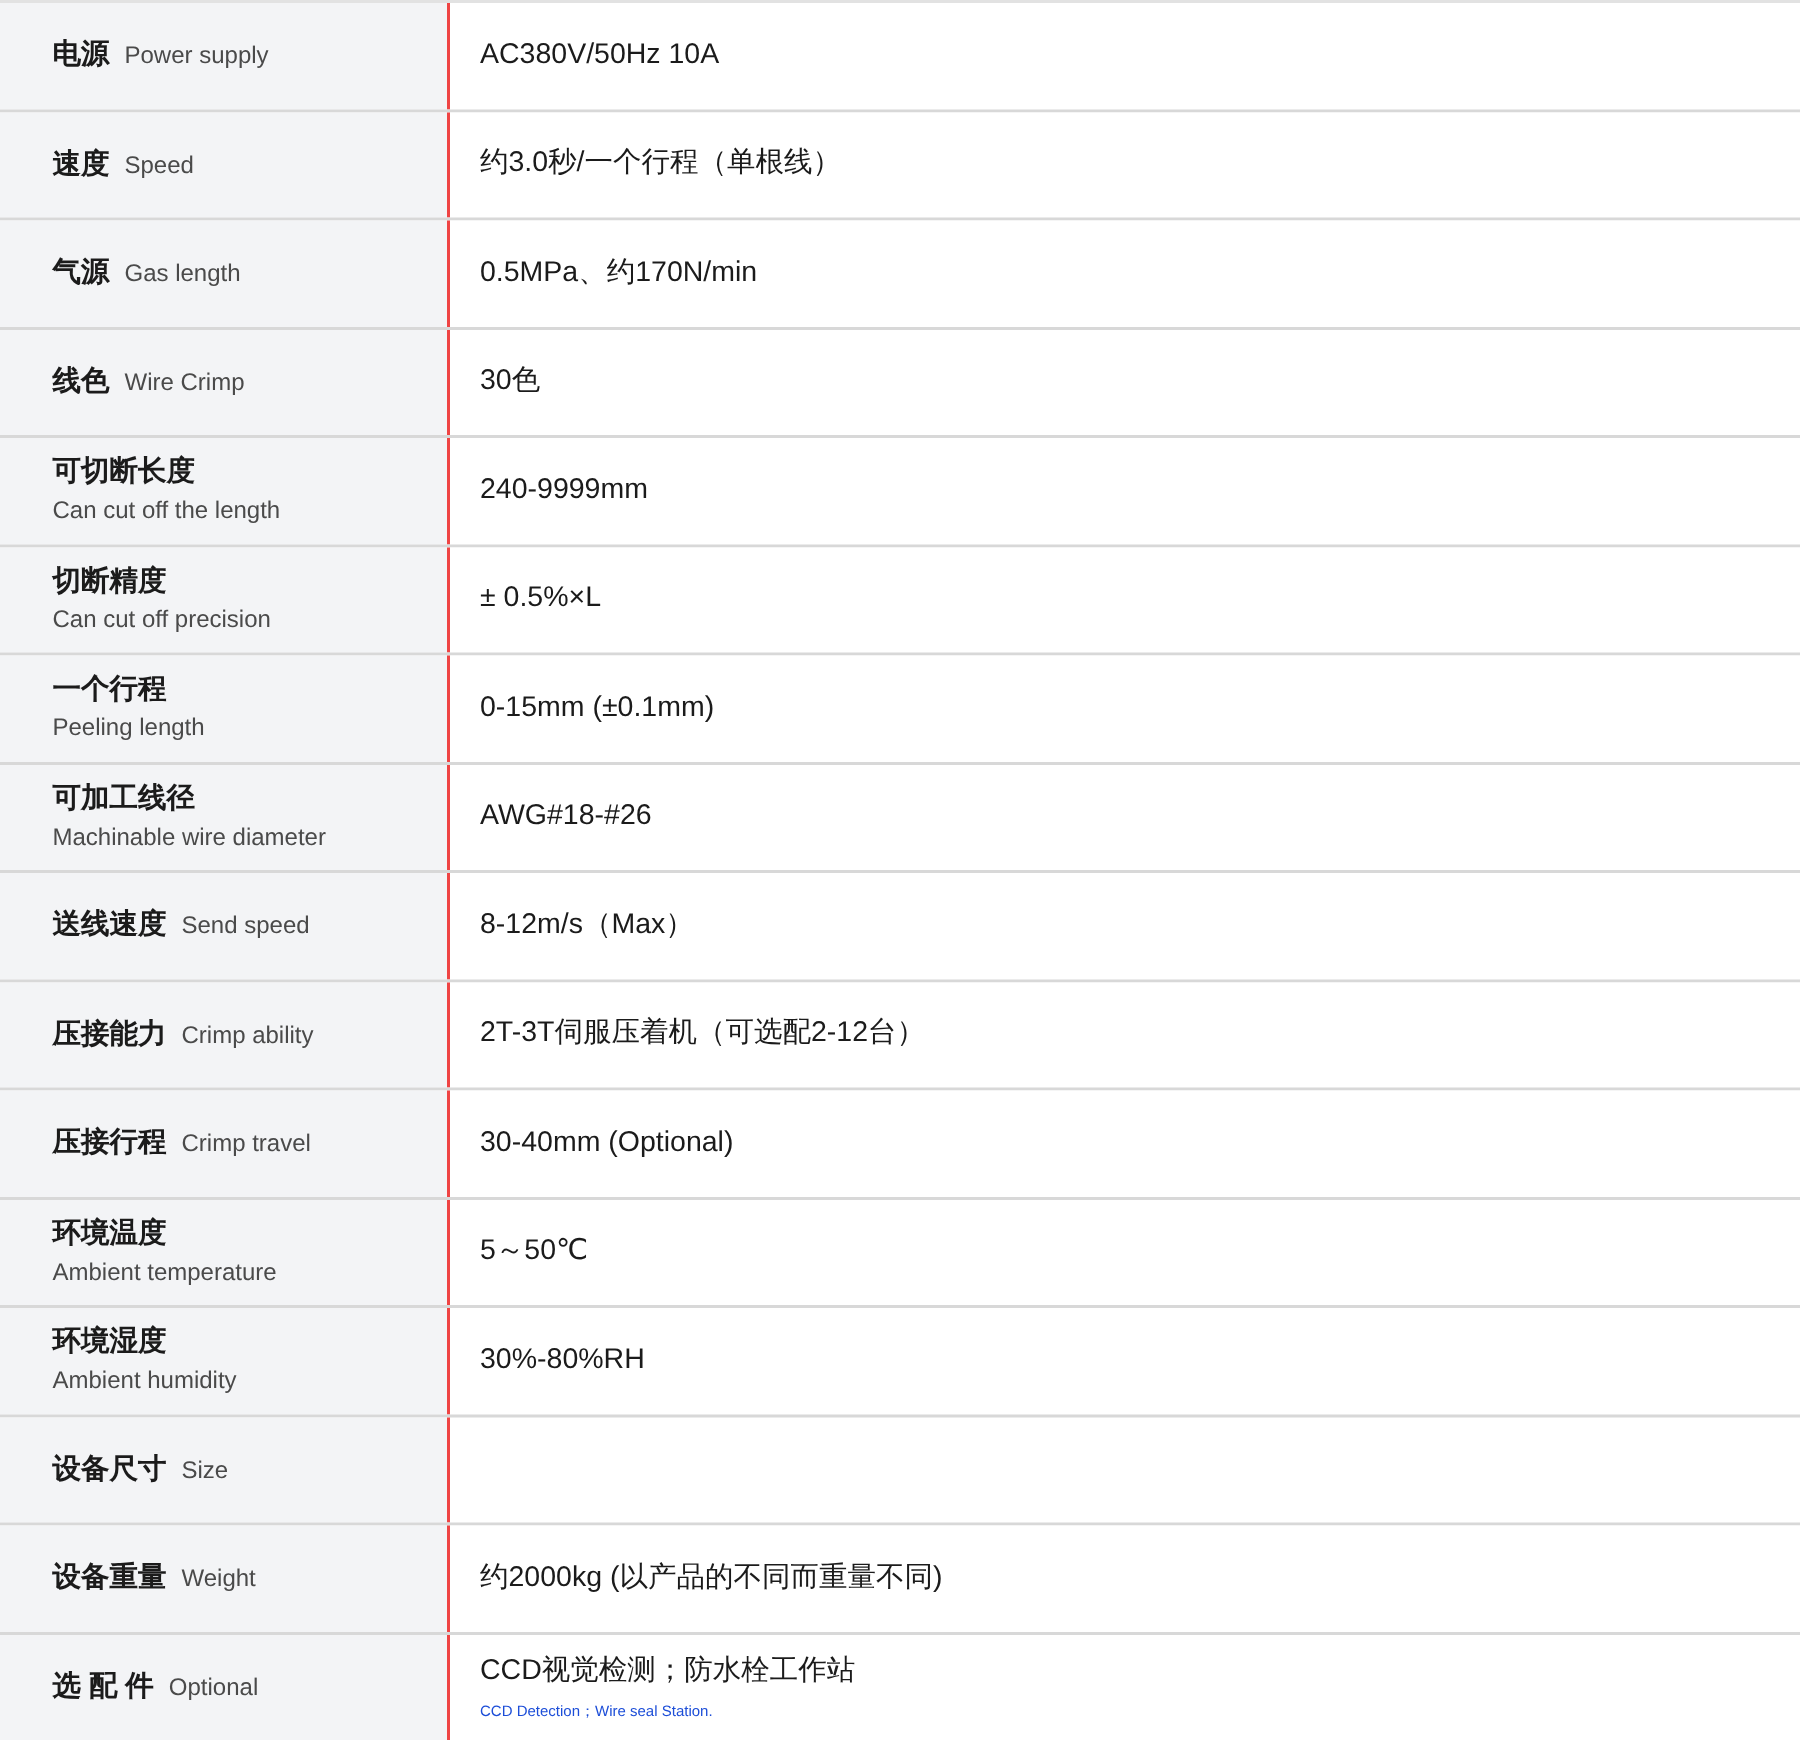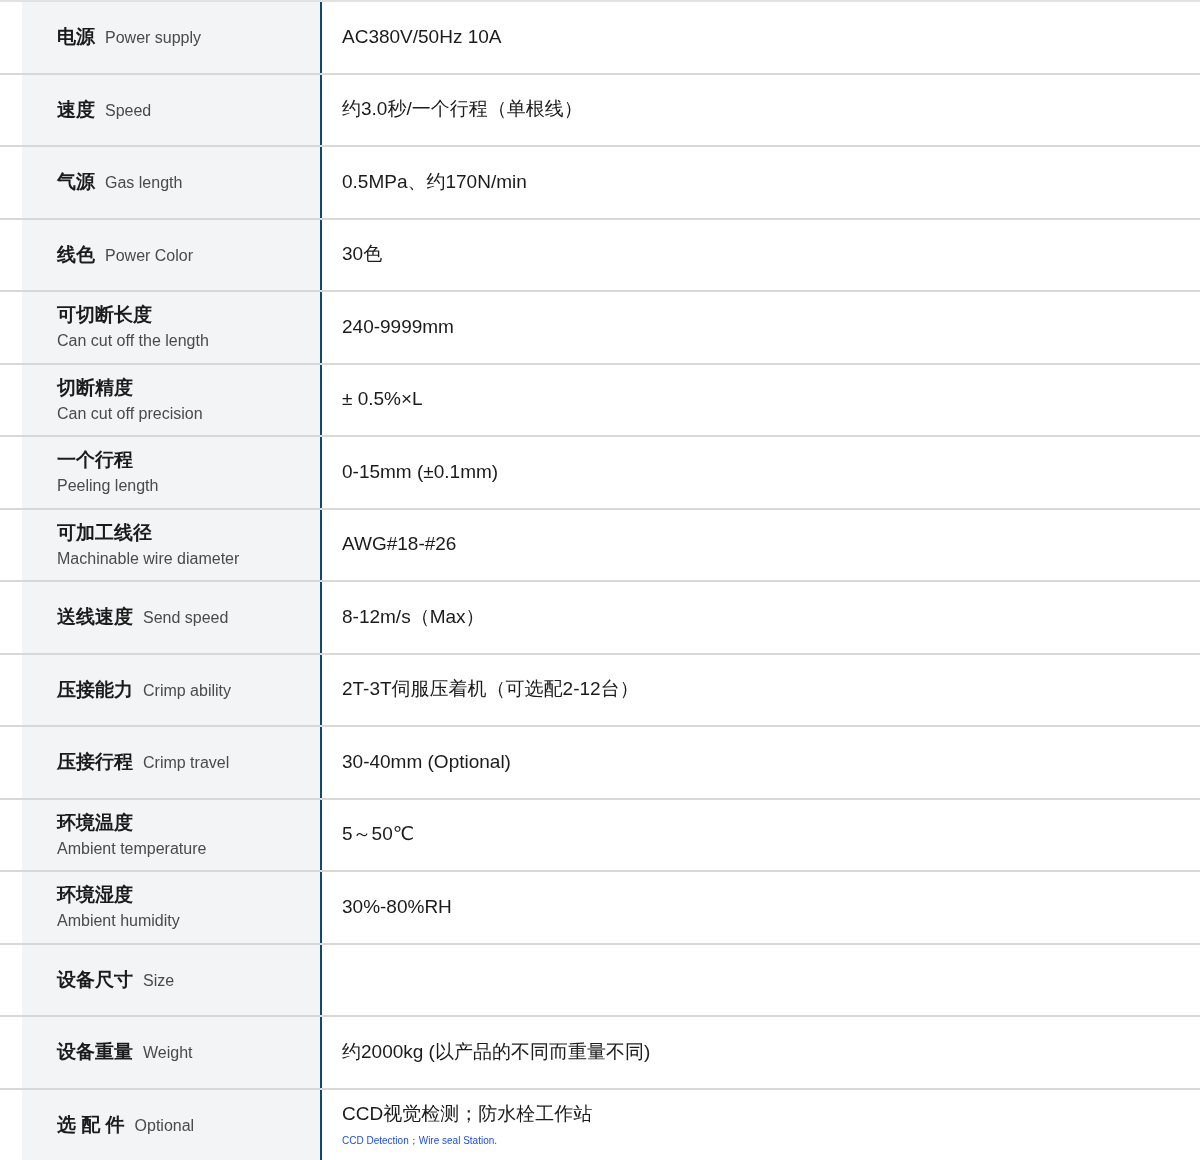--- a/index.html
+++ b/index.html
@@ -53,27 +53,26 @@
   .row {
     flex: 1;
     display: flex;
     border-top: 2px solid #d8d8d8;
   }
   .row:first-child { border-top: 2px solid #e2e2e2; }
   .cell-left {
     width: 300px;
     flex: none;
     background: #f3f4f6;
-    border-right: 2px solid #0c4a6e;
+    border-right: 2px solid #ef4444;
     padding-left: 35px;
     padding-right: 10px;
     display: flex;
     flex-direction: column;
     justify-content: center;
-    margin-left: 22px;
   }
   .lbl { line-height: 1.25; }
   .zh {
     font-size: 19px;
     font-weight: 700;
     color: #1b1b1b;
   }
   .en {
     font-size: 16px;
     font-weight: 400;
@@ -130,21 +129,21 @@
       <div class="row">
         <div class="cell-left">
           <div class="lbl"><span class="zh">气源</span><span class="en">Gas length</span></div>
         </div>
         <div class="cell-right">
           <div class="val">0.5MPa、约170N/min</div>
         </div>
       </div>
       <div class="row">
         <div class="cell-left">
-          <div class="lbl"><span class="zh">线色</span><span class="en">Power Color</span></div>
+          <div class="lbl"><span class="zh">线色</span><span class="en">Wire Crimp</span></div>
         </div>
         <div class="cell-right">
           <div class="val">30色</div>
         </div>
       </div>
       <div class="row stacked">
         <div class="cell-left">
           <div class="lbl"><span class="zh">可切断长度</span><span class="en">Can cut off the length</span></div>
         </div>
         <div class="cell-right">

